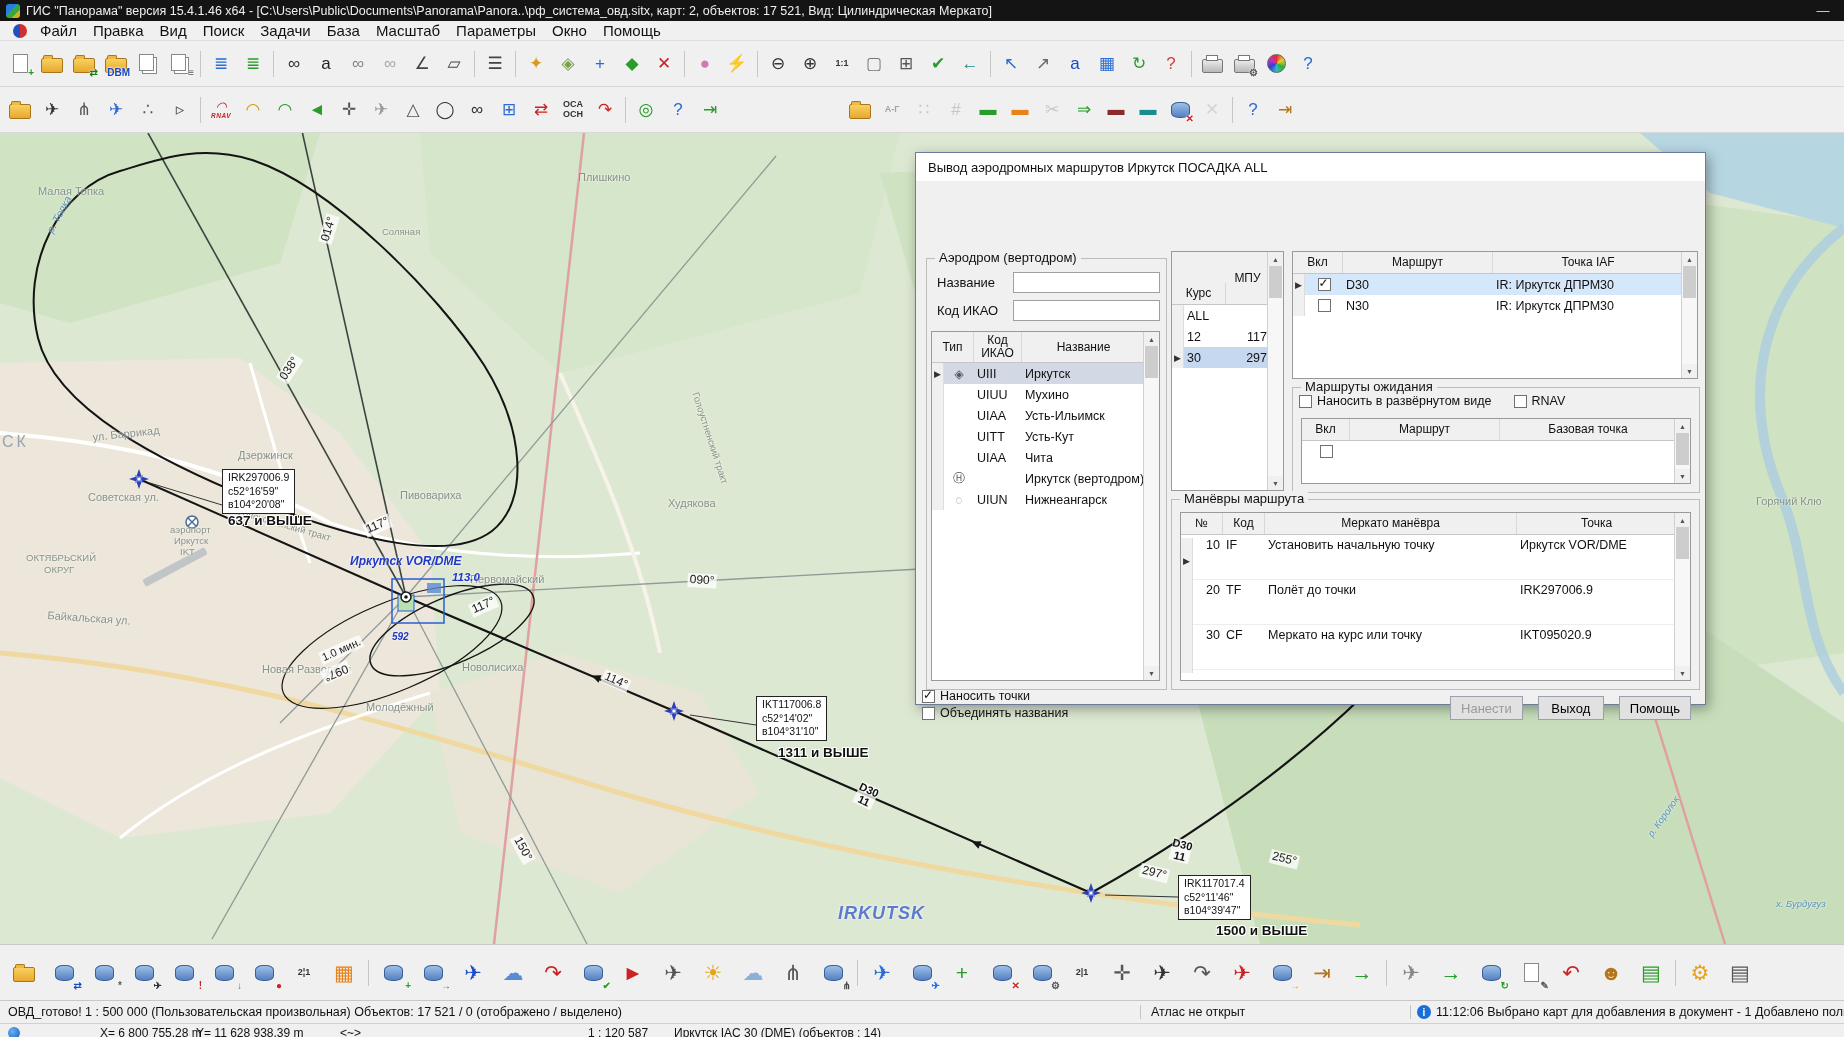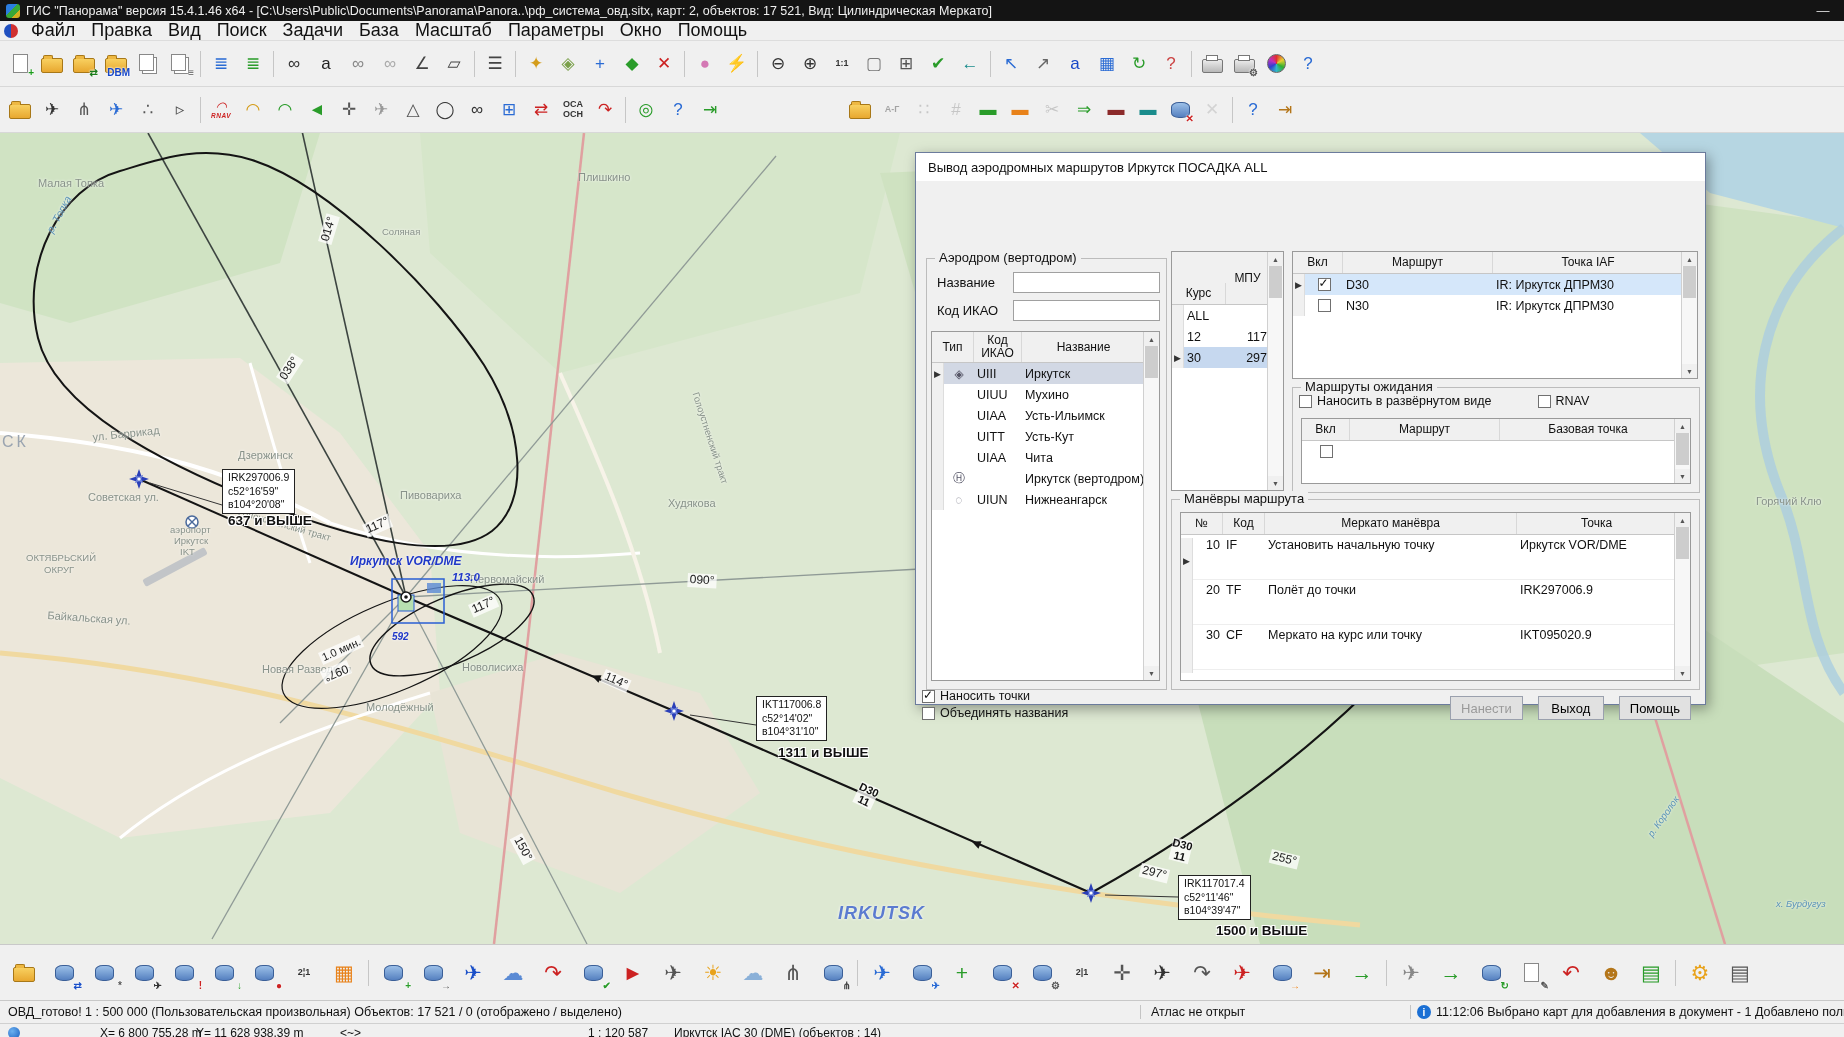--- a/index.html
+++ b/index.html
@@ -7,21 +7,21 @@
        font-family:"Liberation Sans",sans-serif;color:#111;}
   
   #titlebar{height:21px;background:#141414;color:#f0f0f0;display:flex;align-items:center;
             font-size:12.5px;padding:0 6px;gap:6px;}
   #app-ico{width:14px;height:14px;border-radius:3px;
            background:linear-gradient(135deg,#2a7de0 0 40%,#38a838 40% 70%,#d4b020 70%);flex:0 0 auto;}
   #titlebar .ttl{flex:1;white-space:nowrap;overflow:hidden;}
   .wctl{width:30px;text-align:center;font-size:13px;color:#ddd;}
   
   #menubar{height:19px;background:#f0f0f0;border-bottom:1px solid #ddd;display:flex;align-items:center;
-           font-size:18px;padding-left:2px;}
+           font-size:15px;padding-left:11px;}
   #menu-ico{width:14px;height:14px;border-radius:50%;margin:0 5px 0 2px;
             background:conic-gradient(#d03030 0 50%,#2050c0 50%);}
   .menu-item{padding:1px 8px;}
   
   .toolbar{display:flex;align-items:center;background:#f0f0f0;border-bottom:1px solid #d8d8d8;padding:0 4px;}
   #tb1,#tb2{height:45px;}
   #tb3{height:55px;border-top:1px solid #c9c9c9;border-bottom:none;}
   .ic{width:32px;height:32px;display:flex;align-items:center;justify-content:center;position:relative;
       border-radius:3px;flex:0 0 auto;}
   .ic.big{width:40px;height:40px;}
@@ -88,21 +88,21 @@
   .glabel{position:absolute;top:-9px;left:8px;background:#f0f0f0;padding:0 4px;font-size:13px;}
   #grp-aero{left:10px;top:77px;width:239px;height:430px;}
   #grp-aero .flbl{position:absolute;left:10px;}
   .dinput{position:absolute;left:86px;width:147px;height:21px;border:1px solid #a0a0a0;background:#fff;
           font:12.5px "Liberation Sans",sans-serif;padding:0 3px;box-sizing:border-box;}
   .tbl{position:absolute;background:#fff;border:1px solid #9a9a9a;overflow:hidden;box-sizing:border-box;}
   #aero-table{left:4px;top:72px;width:229px;height:350px;}
   #course-table{left:255px;top:70px;width:113px;height:240px;}
   #routes-table{left:376px;top:70px;width:406px;height:128px;}
   #grp-hold{left:376px;top:206px;width:406px;height:104px;}
-  #hold-cbs{position:absolute;left:6px;top:6px;right:26px;display:flex;gap:24px;}
+  #hold-cbs{position:absolute;left:6px;top:6px;right:26px;display:flex;}
   #hold-cbs label:nth-child(2){margin-left:22px;}
   #hold-table{left:8px;top:30px;width:390px;height:66px;}
   #grp-man{left:255px;top:318px;width:527px;height:189px;}
   #man-table{left:8px;top:12px;width:511px;height:169px;}
   .thead{display:flex;background:#f0f0f0;border-bottom:1px solid #c6c6c6;margin-right:15px;}
   .thead .tc{display:flex;align-items:center;justify-content:center;text-align:center;
              border-right:1px solid #d8d8d8;font-size:12px;min-height:21px;white-space:normal;line-height:1.05;}
   #aero-table .thead .tc{min-height:30px;}
   .tbody{margin-right:15px;}
   .trow{display:flex;height:21px;align-items:center;}
@@ -487,21 +487,21 @@
       </g>
       <g>
         <rect x="392" y="446" width="52" height="44" fill="none" stroke="#2a5fd4" stroke-width="1.5"></rect>
         <rect x="398" y="462" width="16" height="16" fill="#b8e0b0" stroke="#2a5fd4"></rect>
         <rect x="427" y="450" width="14" height="10" fill="#5a8ad4" opacity="0.8"></rect>
         <circle cx="406" cy="464" r="5" fill="#fff" stroke="#141414" stroke-width="1.5"></circle>
         <circle cx="406" cy="464" r="1.8" fill="#141414"></circle>
       </g>
     </svg>
     <div id="maplabels">
-        <div class="ml st" style="left: 38px; top: 44px;">Малая Топка</div>
+        <div class="ml st" style="left: 38px; top: 52px;">Малая Топка</div>
         <div class="ml st" style="left: 578px; top: 38px;">Плишкино</div>
         <div class="ml st sm" style="left: 382px; top: 94px;">Соляная</div>
         <div class="ml water" style="left: 44px; top: 96px; transform: rotate(-62deg);">р. Топка</div>
         <div class="ml st" style="left: 668px; top: 364px;">Худякова</div>
         <div class="ml st" style="left: 400px; top: 356px;">Пивовариха</div>
         <div class="ml st" style="left: 470px; top: 440px;">Первомайский</div>
         <div class="ml st" style="left: 366px; top: 568px;">Молодёжный</div>
         <div class="ml st" style="left: 462px; top: 528px;">Новолисиха</div>
         <div class="ml st" style="left: 262px; top: 530px;">Новая Разводная</div>
         <div class="ml st" style="left: 92px; top: 298px; transform: rotate(-6deg);">ул. Баррикад</div>

